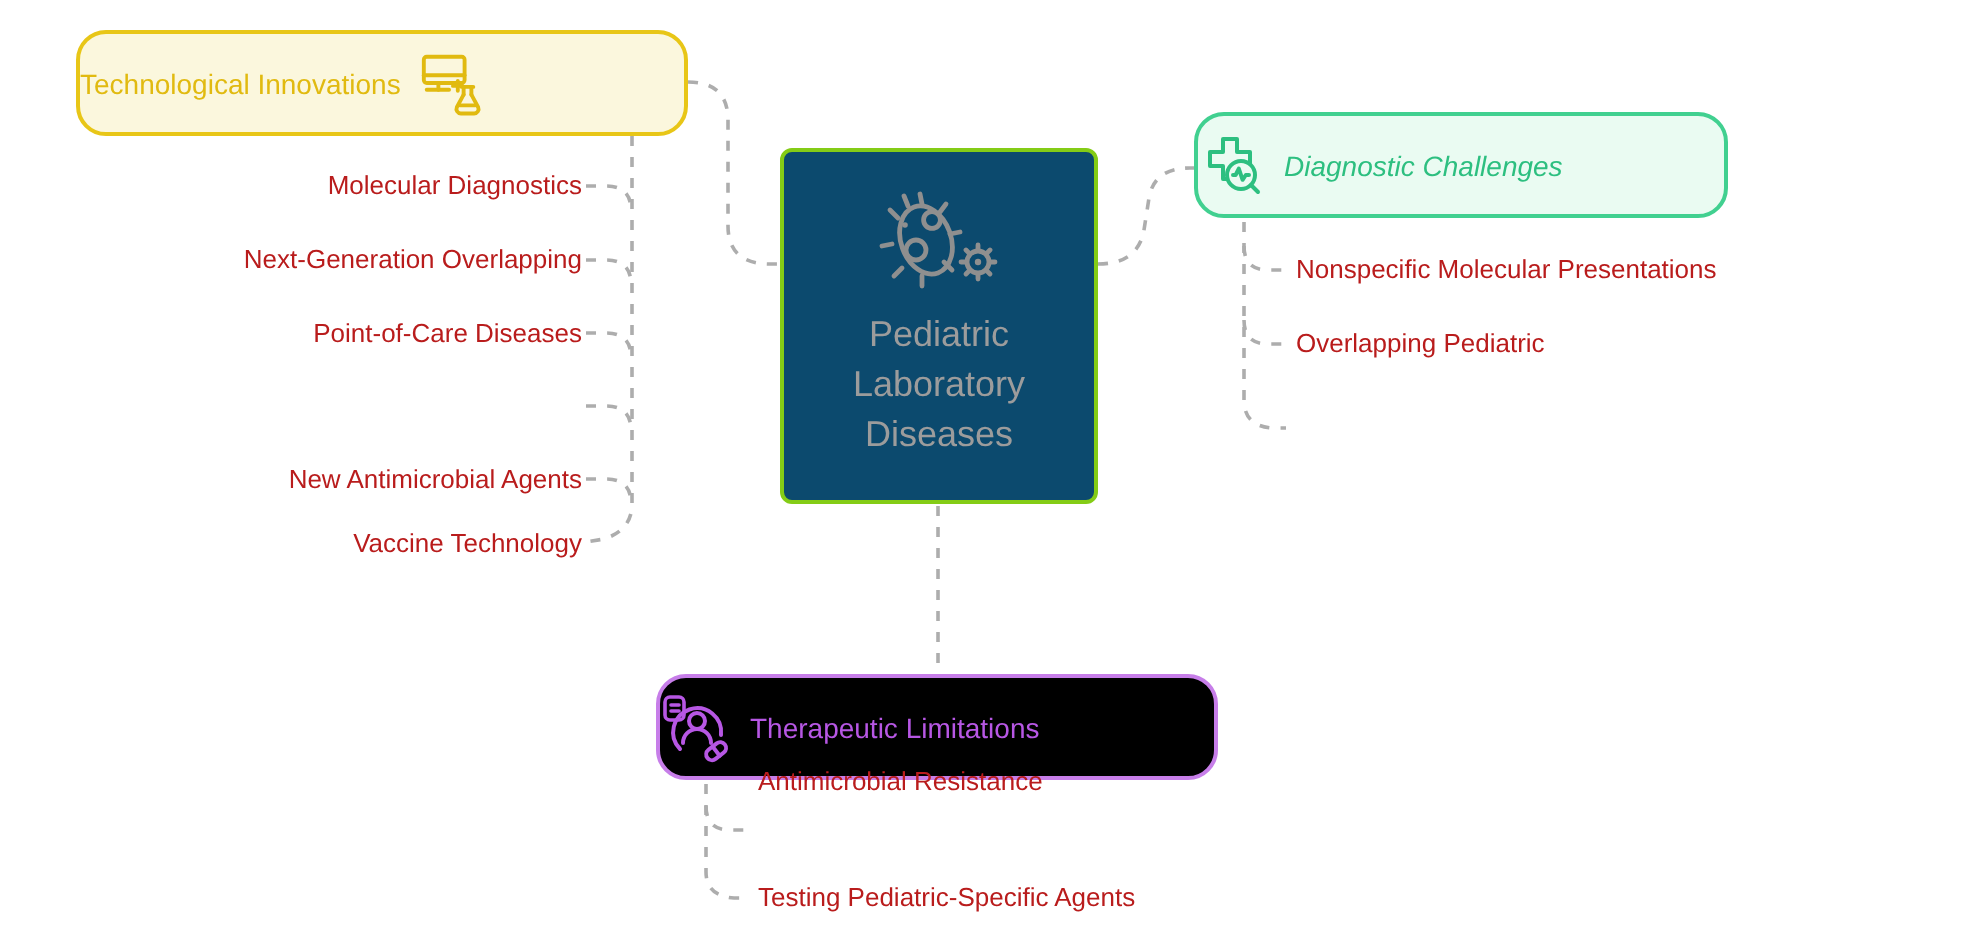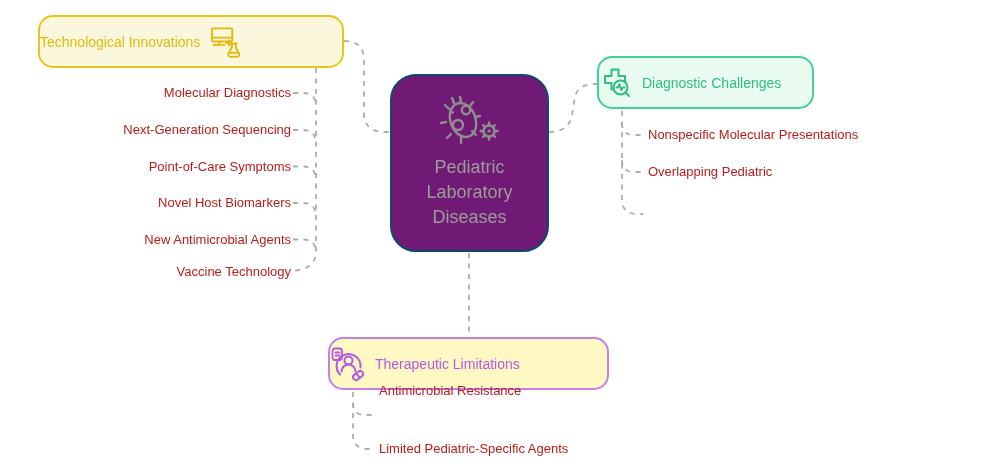--- a/index.html
+++ b/index.html
@@ -8,26 +8,26 @@
     font-family:"Liberation Sans", sans-serif;
   }
   svg.connectors{position:absolute;left:0;top:0;}
   .conn{fill:none;stroke:#ADADAD;stroke-width:1.8;stroke-dasharray:5 5.5;}
 
   .branch-box{
     position:absolute;box-sizing:border-box;display:flex;align-items:center;
     gap:9px;border-radius:15px;border:2px solid;font-size:14px;white-space:nowrap;
   }
   .box-yellow{left:38px;top:15px;width:306px;height:53px;border-color:#E8C617;background:#FBF7DD;color:#E1BA10;}
-  .box-green{left:597px;top:56px;width:217px;height:53px;border-color:#41D090;background:#EAFBF2;color:#2DBF80;}
-  .box-purple{left:328px;top:337px;width:281px;height:53px;border-color:#C77EE9;background:#fef9c3;color:#B757E4;}
+  .box-green{left:597px;top:56px;width:267px;height:53px;border-color:#41D090;background:#EAFBF2;color:#2DBF80;font-style:italic;}
+  .box-purple{left:328px;top:337px;width:281px;height:53px;border-color:#C77EE9;background:#000000;color:#B757E4;}
 
   .center-node{
     position:absolute;left:390px;top:74px;width:159px;height:178px;box-sizing:border-box;
-    border:2px solid #0c4a6e;border-radius:26px;background:#701a75;
+    border:2px solid #84cc16;border-radius:6px;background:#0c4a6e;
     display:flex;flex-direction:column;align-items:center;padding-top:17px;
   }
   .center-title{margin-top:8px;font-size:18px;line-height:25px;color:#9C9C9C;text-align:center;}
 
   .item{position:absolute;font-size:13px;line-height:24px;color:#b91c1c;white-space:nowrap;}
   .item-left{right:695px;text-align:right;}
   .item-wrap{white-space:normal;line-height:25px;}
   .icon{display:block;flex:0 0 auto;}
 </style>
 </head>
@@ -109,23 +109,22 @@
         <line x1="22.5" y1="19" x2="28.5" y2="19"></line>
         <line x1="23.5" y1="19" x2="23.5" y2="23"></line>
         <line x1="27.5" y1="19" x2="27.5" y2="23"></line>
         <path d="M23.5 23 L20 29.5 a2.3 2.3 0 0 0 2.1 3.2 h6.8 a2.3 2.3 0 0 0 2.1 -3.2 L27.5 23"></path>
         <line x1="21.5" y1="28.5" x2="29.5" y2="28.5"></line>
       </g>
     </svg>
   </div>
 
   <span class="item item-left" style="top:81px">Molecular Diagnostics</span>
-  <span class="item item-left" style="top:118px">Next-Generation Sequencing</span>
-  <span class="item item-left" style="top:154.5px">Point-of-Care Symptoms</span>
-  <span class="item item-left" style="top:191px">Novel Host Biomarkers</span>
+  <span class="item item-left" style="top:118px">Next-Generation Overlapping</span>
+  <span class="item item-left" style="top:154.5px">Point-of-Care Diseases</span>
   <span class="item item-left" style="top:227.5px">New Antimicrobial Agents</span>
   <span class="item item-left" style="top:260px">Vaccine Technology</span>
 
   <div class="branch-box box-green">
     <svg class="icon" width="34" height="34" viewBox="0 0 34 34">
       <g fill="none" stroke="#2DBF80" stroke-width="2" stroke-linecap="round" stroke-linejoin="round">
         <path d="M12.5 3.5 h7 v6.5 h6.5 v7 h-6.5 v6.5 h-7 v-6.5 H6 v-7 h6.5 z"></path>
         <circle cx="21.5" cy="21.5" r="7" fill="#EAFBF2"></circle>
         <path d="M17.5 21.5 h1.3 l1.6 -3.2 1.9 5.6 1.6 -2.4 h1.6"></path>
         <line x1="26.5" y1="26.5" x2="30" y2="30"></line>
@@ -149,15 +148,15 @@
         <g transform="rotate(-38 28 29.5)">
           <rect x="22.5" y="26.7" width="11" height="5.8" rx="2.9"></rect>
           <line x1="28" y1="26.7" x2="28" y2="32.5"></line>
         </g>
       </g>
     </svg>
     <span>Therapeutic Limitations</span>
   </div>
 
   <span class="item" style="left:379px;top:379px">Antimicrobial Resistance</span>
-  <span class="item" style="left:379px;top:437px">Limited Pediatric-Specific Agents</span>
+  <span class="item" style="left:379px;top:437px">Testing Pediatric-Specific Agents</span>
 
 </div>
 
 </body></html>

